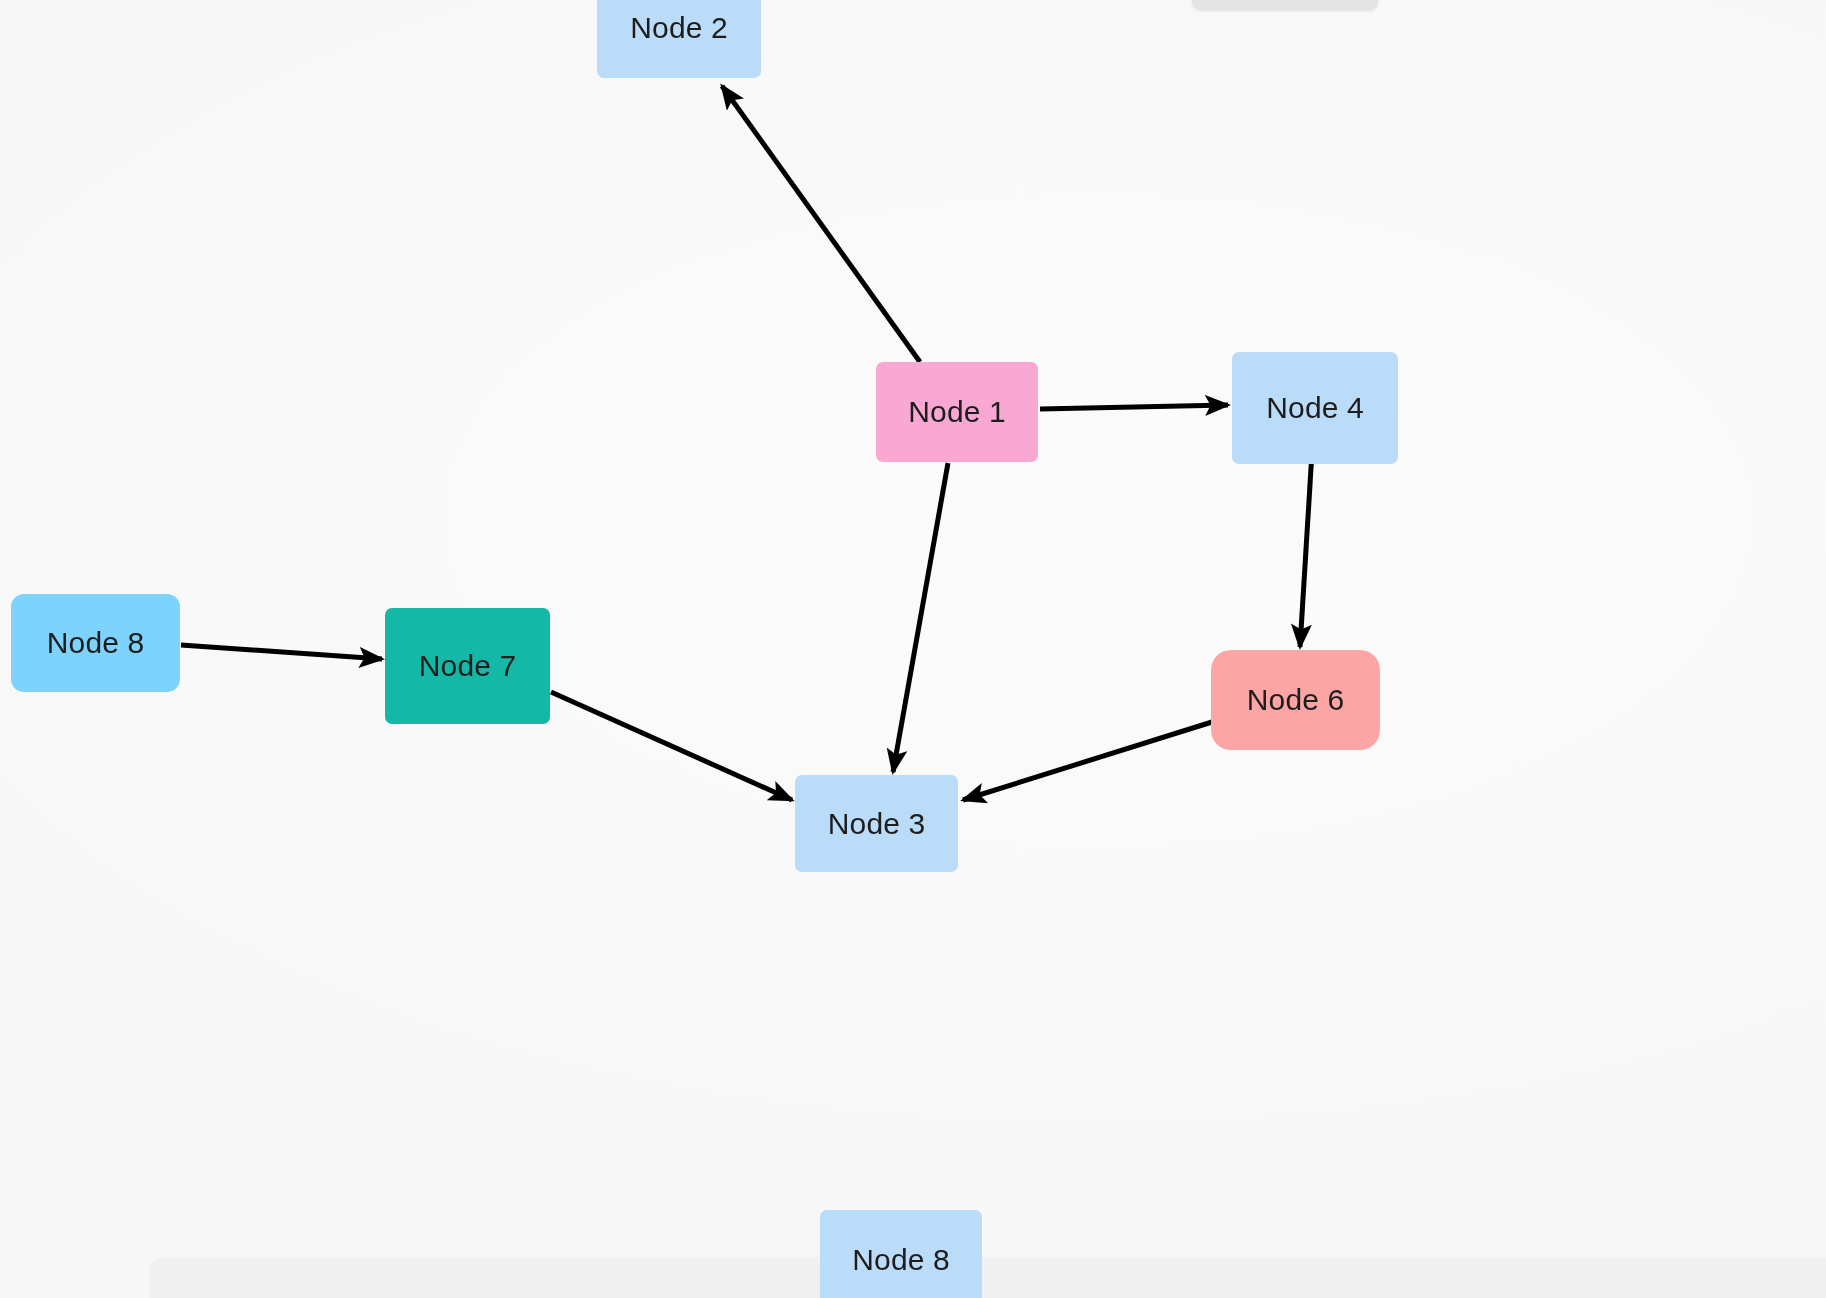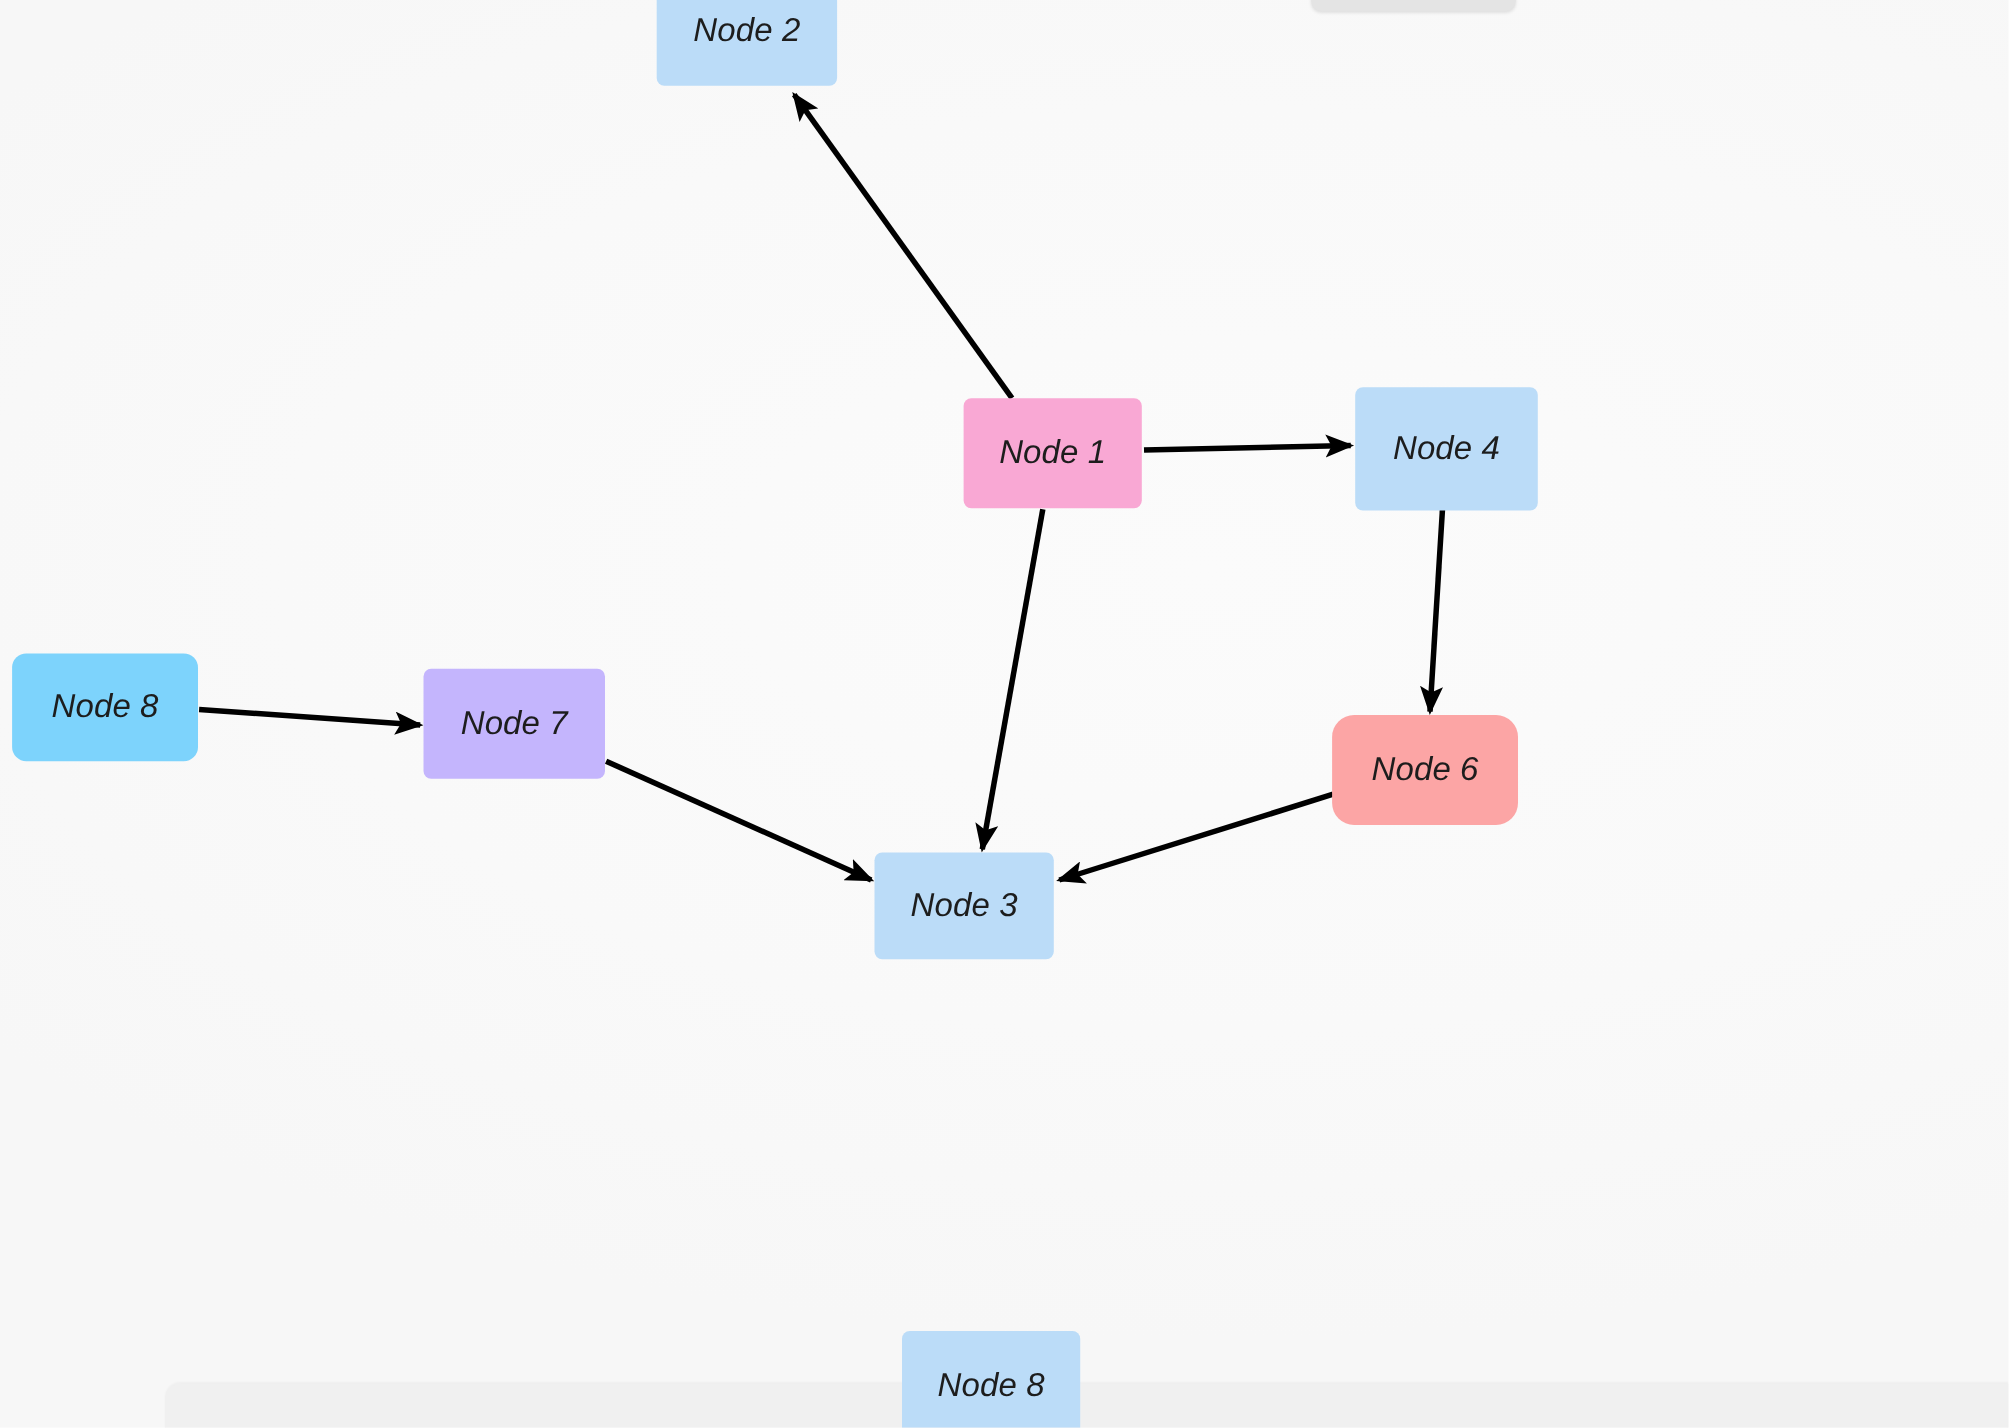--- a/index.html
+++ b/index.html
@@ -61,21 +61,20 @@
     justify-content: center;
     color: #1d1d1d;
     font-family: "Liberation Sans", sans-serif;
     font-size: 30px;
     letter-spacing: 0.1px;
     user-select: none;
   }
   .node-label {
     white-space: nowrap;
     line-height: 1;
-    font-style: italic;
   }
 </style>
 </head>
 <body>
 
 <div id="canvas-root">
 
   <div id="canvas-backdrop"></div>
   <div id="bottom-panel-edge"></div>
   <div id="top-toolbar-chip"></div>
@@ -109,21 +108,21 @@
       </div>
       <div class="node" style="left: 1232px; top: 352px; width: 166px; height: 112px; background: rgb(187, 220, 248); color: rgb(29, 29, 29);">
         <span class="node-label">Node 4</span>
       </div>
       <div class="node" style="left: 820px; top: 1210px; width: 162px; height: 100px; background: rgb(187, 220, 248); color: rgb(29, 29, 29);">
         <span class="node-label">Node 8</span>
       </div>
       <div class="node" style="left: 1211px; top: 650px; width: 169px; height: 100px; background: #fca5a5; color: rgb(29, 29, 29); border-radius: 20px;">
         <span class="node-label">Node 6</span>
       </div>
-      <div class="node" style="left: 385px; top: 608px; width: 165px; height: 100px; background: #c4b5fd; color: rgb(29, 29, 29);">
+      <div class="node" style="left: 385px; top: 608px; width: 165px; height: 116px; background: #14b8a6; color: rgb(29, 29, 29);">
         <span class="node-label">Node 7</span>
       </div>
       <div class="node" style="left: 11px; top: 594px; width: 169px; height: 98px; background: #7dd3fc; color: rgb(29, 29, 29); border-radius: 13px;">
         <span class="node-label">Node 8</span>
       </div>
     </div>
 
 </div>
 
 </body></html>

